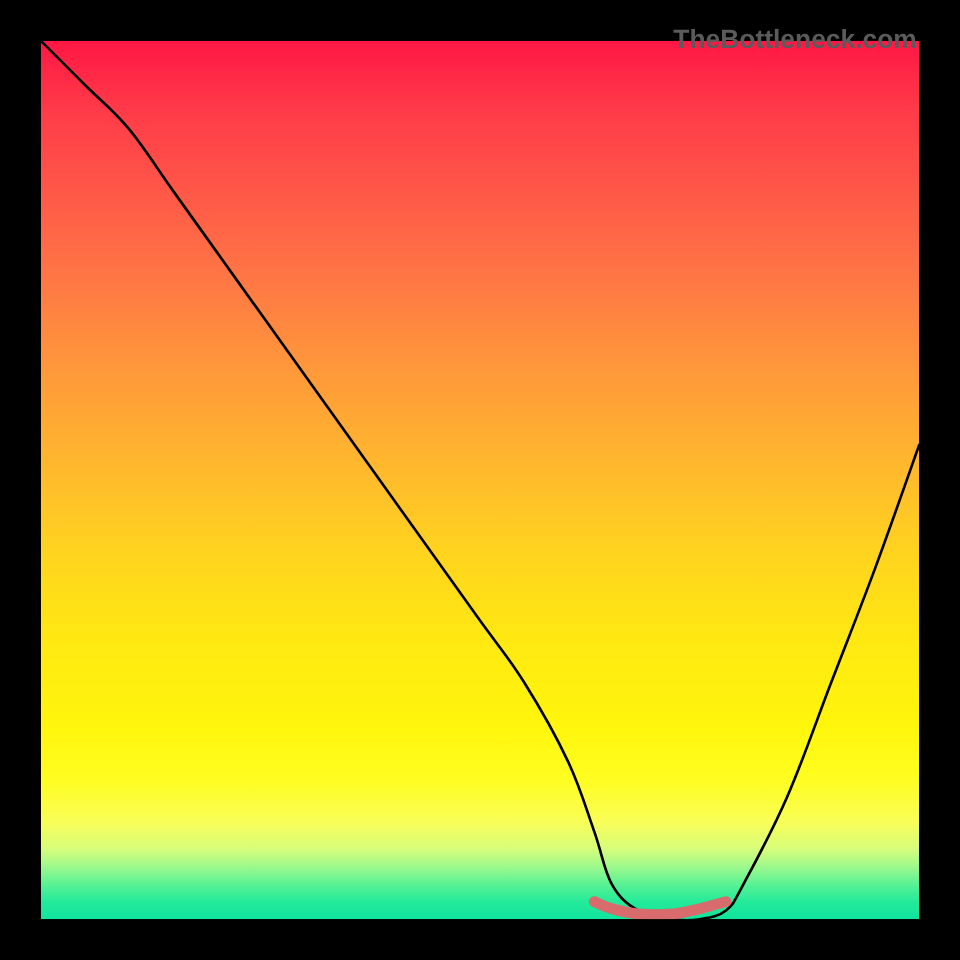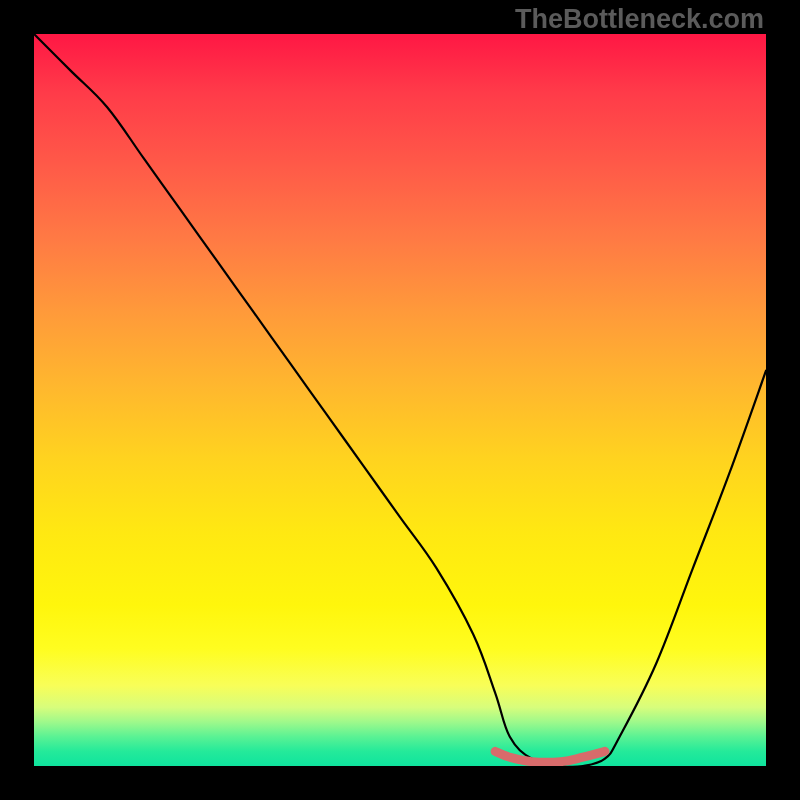--- a/index.html
+++ b/index.html
@@ -40,23 +40,23 @@
       #d7fd7c 92%,
       #9ef98b 94%,
       #5af294 96%,
       #24ea9a 98%,
       #0fe49e 100%
     );
   }
   .watermark {
     position: absolute;
     right: 36px;
-    top: 4px;
+    top: 20px;
     font-family: Arial, Helvetica, sans-serif;
-    font-size: 27px;
+    font-size: 22px;
     font-weight: bold;
     color: #5b5b5b;
     letter-spacing: 0px;
   }
   svg.curve {
     position: absolute;
     left: 0;
     top: 0;
   }
 </style>

